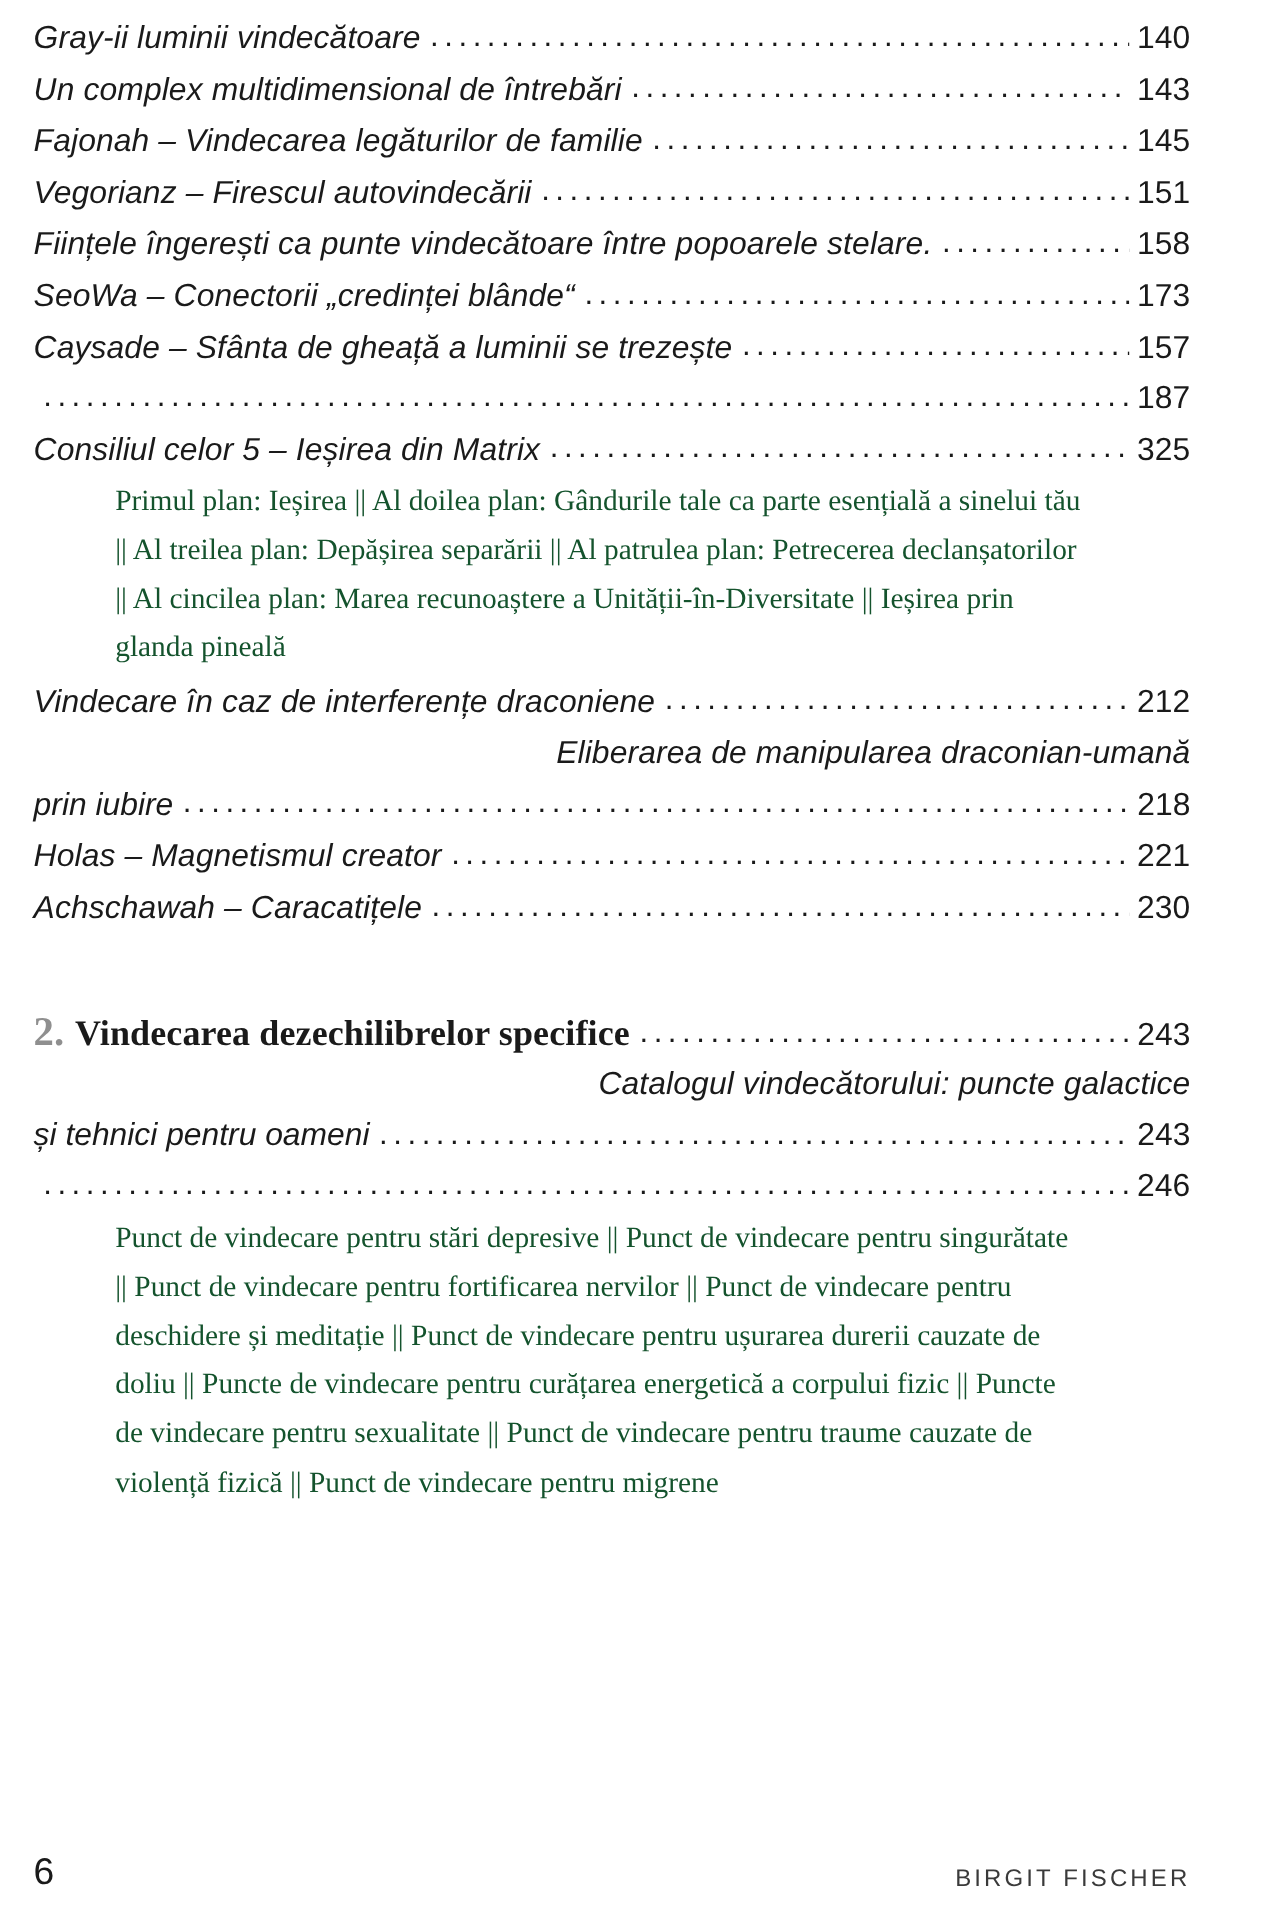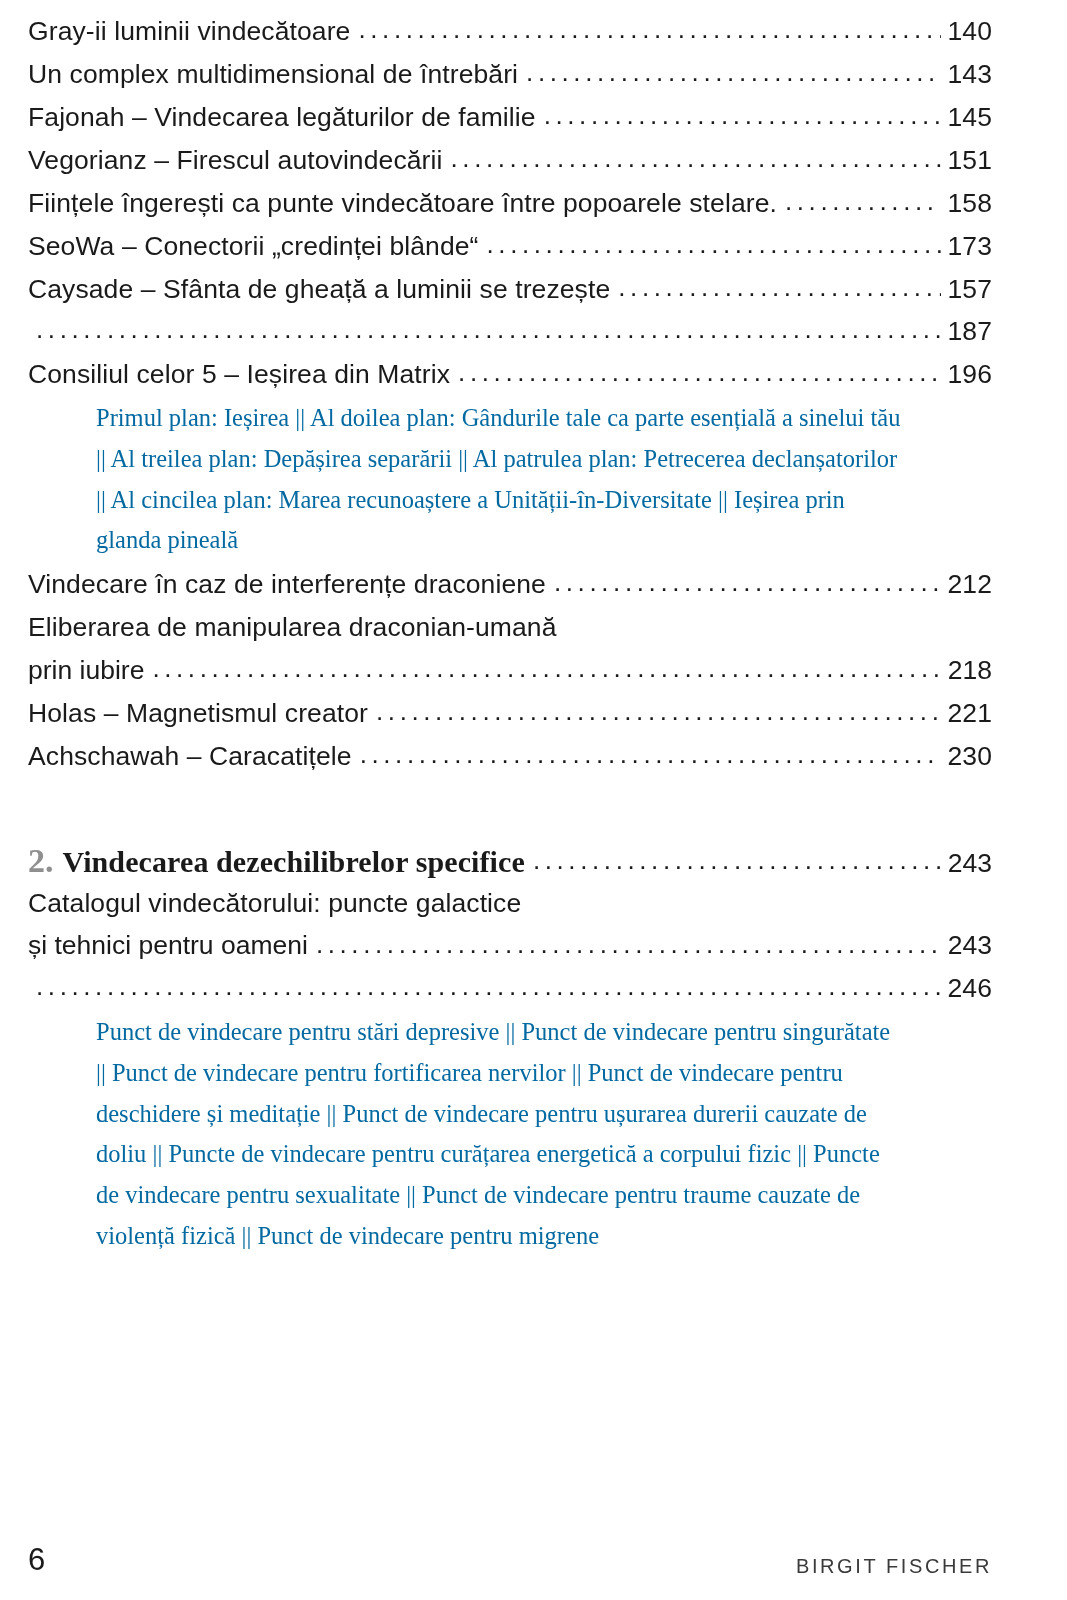--- a/index.html
+++ b/index.html
@@ -27,54 +27,55 @@
   .toc-entry {
     display: flex;
     align-items: baseline;
     font-size: 26.5px;
     line-height: 1.62;
     letter-spacing: 0.1px;
     white-space: nowrap;
   }
   .toc-title {
     flex: 0 0 auto;
+    font-style: italic;
   }
   .toc-dots {
     flex: 1 1 auto;
     overflow: hidden;
     white-space: nowrap;
     margin: 0 6px 0 8px;
     font-size: 26px;
     letter-spacing: 4.6px;
     color: #1a1a1a;
     transform: translateY(-2px);
   }
   .toc-page {
     flex: 0 0 auto;
     font-size: 26.5px;
   }
-  .toc-entry.nodots { justify-content: flex-start; }
+  .toc-entry.nodots { justify-content: flex-end; }
 
   
   .toc-cont {
     display: flex;
     align-items: center;
     font-size: 26.5px;
     line-height: 1.62;
     white-space: nowrap;
   }
 
   
   .sub-block {
     font-family: "Liberation Serif", serif;
     font-size: 24.5px;
     line-height: 1.66;
     margin: 2px 0 2px 68px;
     max-width: 810px;
-    color: #0369a1;
+    color: #14532d;
   }
 
   
   .chapter-row {
     display: flex;
     align-items: baseline;
     white-space: nowrap;
     margin-top: 64px;
   }
   .chapter-num {
@@ -169,21 +170,21 @@
   </div>
 
   <div class="toc-entry">
     <span class="toc-dots">..................................................................................................</span>
     <span class="toc-page">187</span>
   </div>
 
   <div class="toc-entry">
     <span class="toc-title">Consiliul celor 5 – Ieșirea din Matrix</span>
     <span class="toc-dots">..................................................................................................</span>
-    <span class="toc-page">196</span>
+    <span class="toc-page">325</span>
   </div>
 
   <div class="sub-block">Primul plan: Ieșirea || Al doilea plan: Gândurile tale ca parte esențială a sinelui tău || Al treilea plan: Depășirea separării || Al patrulea plan: Petrecerea declanșatorilor || Al cincilea plan: Marea recunoaștere a Unității-în-Diversitate || Ieșirea prin glanda pineală</div>
 
   <div class="toc-entry">
     <span class="toc-title">Vindecare în caz de interferențe draconiene</span>
     <span class="toc-dots">..................................................................................................</span>
     <span class="toc-page">212</span>
   </div>
 

